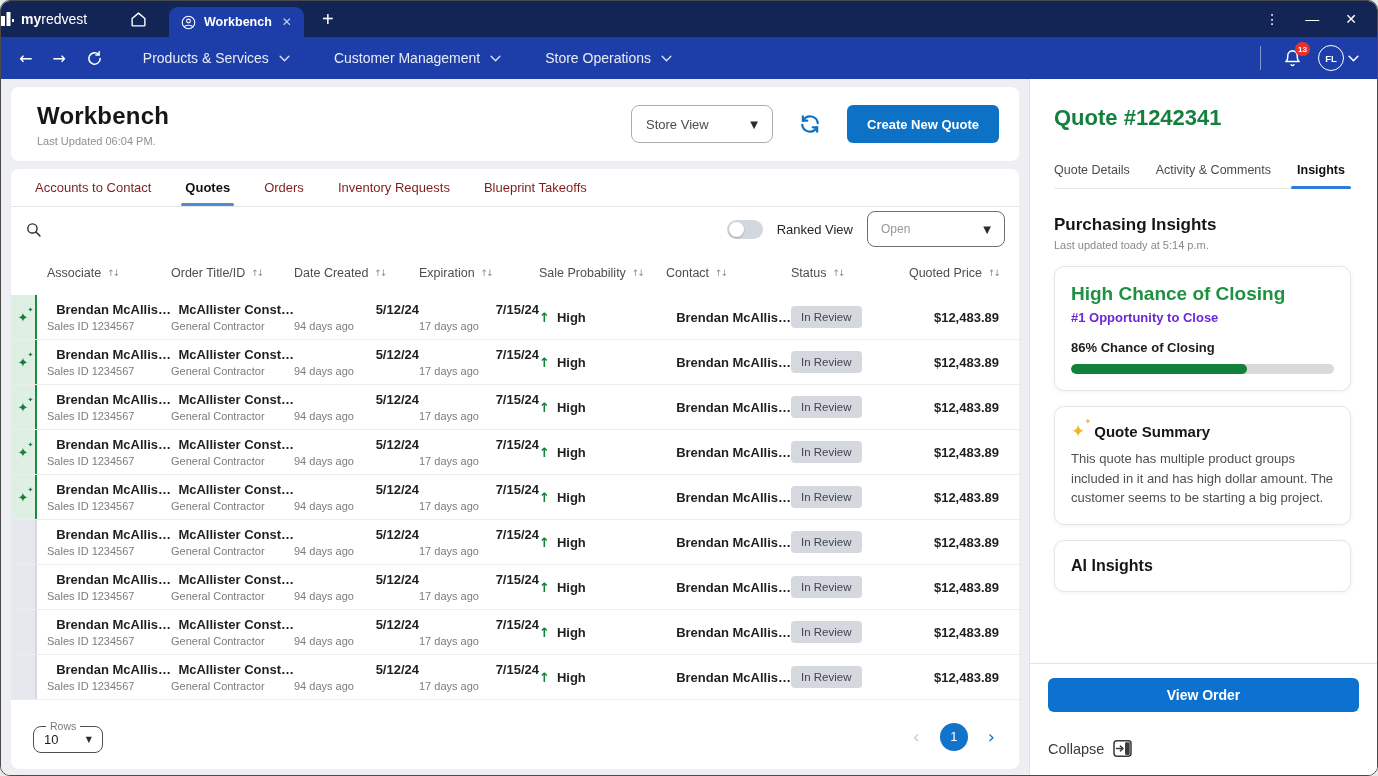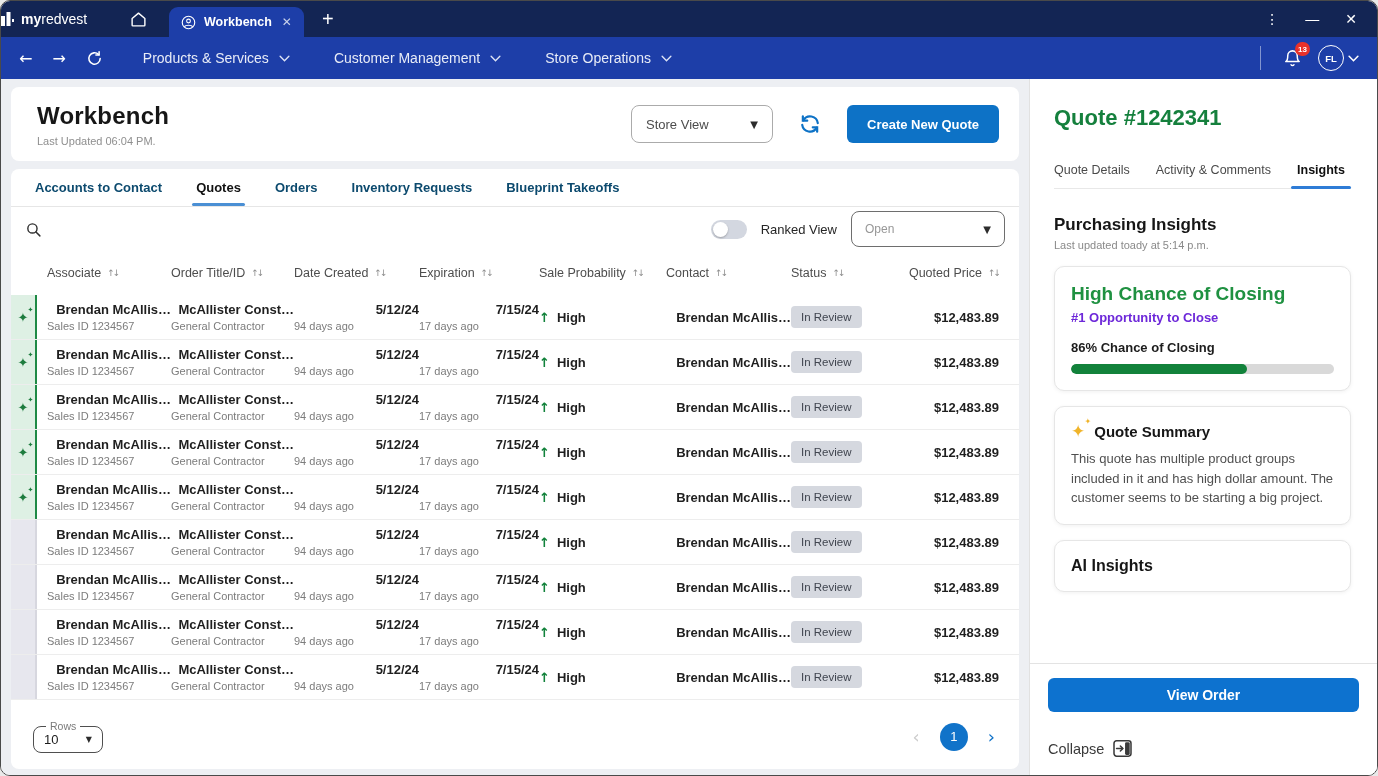--- a/index.html
+++ b/index.html
@@ -47,29 +47,29 @@
   .last-updated { font-size:11px; color:#8f8f8f; margin-top:5px; }
   .hdr-right { margin-left:auto; display:flex; align-items:center; gap:26px; }
   .store-select { width:142px; height:38px; border:1px solid #ababab; border-radius:8px; display:flex; align-items:center; justify-content:space-between; padding:0 14px; cursor:pointer; }
   .store-select .sel-text { font-size:13px; color:#4c4c4c; }
   .tri { font-size:10px; color:#2c2c2c; font-family:"DejaVu Sans",sans-serif; }
   .btn-primary { background:#0d72c6; color:#fff; font-weight:700; font-size:13px; border:none; border-radius:6px; height:38px; padding:0 20px; cursor:pointer; font-family:"Liberation Sans",sans-serif; }
   .refresh-btn { cursor:pointer; display:flex; }
   
   .table-card { background:#fff; border-radius:8px; flex:1; display:flex; flex-direction:column; min-height:0; overflow:hidden; }
   .main-tabs { display:flex; gap:34px; padding:0 24px; height:38px; align-items:center; border-bottom:1px solid #e6e6e6; flex:0 0 auto; }
-  .mtab { font-size:13px; color:#0c4a6e; cursor:pointer; position:relative; height:100%; display:flex; align-items:center;font-weight:bold; }
+  .mtab { font-size:13px; color:#7f1d1d; cursor:pointer; position:relative; height:100%; display:flex; align-items:center; }
   .mtab.active { font-weight:700; color:#111; }
   .mtab.active::after { content:""; position:absolute; left:-4px; right:-4px; bottom:0; height:3px; background:#4a8fd4; border-radius:3px; }
   .toolbar { height:44px; display:flex; align-items:center; padding:0 14px; flex:0 0 auto; }
   .tool-right { margin-left:auto; display:flex; align-items:center; gap:14px; }
   .toggle { width:36px; height:19px; border-radius:10px; background:#d3d7e0; position:relative; cursor:pointer; }
   .toggle .knob { position:absolute; left:2px; top:2px; width:15px; height:15px; border-radius:50%; background:#fff; box-shadow:0 1px 2px rgba(0,0,0,.25); }
   .toggle-label { font-size:13px; color:#262626; }
-  .open-select { width:154px; height:36px; border:1px solid #6e6e6e; border-radius:8px; display:flex; align-items:center; justify-content:space-between; padding:0 13px; cursor:pointer; }
+  .open-select { width:138px; height:36px; border:1px solid #6e6e6e; border-radius:8px; display:flex; align-items:center; justify-content:space-between; padding:0 13px; cursor:pointer; }
   .open-select .sel-text { font-size:12px; color:#979797; }
   
   .grid { display:grid; grid-template-columns:26px 10px 124px 123px 125px 120px 127px 125px 90px 1fr; align-items:center; }
   .thead { height:44px; flex:0 0 auto; }
   .th { font-size:12.5px; color:#4d4d4d; display:flex; align-items:center; gap:6px; cursor:pointer; }
   .th.right { justify-content:flex-end; padding-right:20px; }
   .sort { font-size:9px; color:#8d8d8d; font-family:"DejaVu Sans",sans-serif; letter-spacing:-2px; }
   .row { height:45px; border-bottom:1px solid #ededed; flex:0 0 auto; cursor:pointer; }
   .gutter { height:100%; background:#e7e7ee; border-right:2px solid #d7d7df; display:flex; align-items:center; justify-content:center; }
   .row.hl .gutter { background:#def0e4; border-right-color:#1e8a45; }

